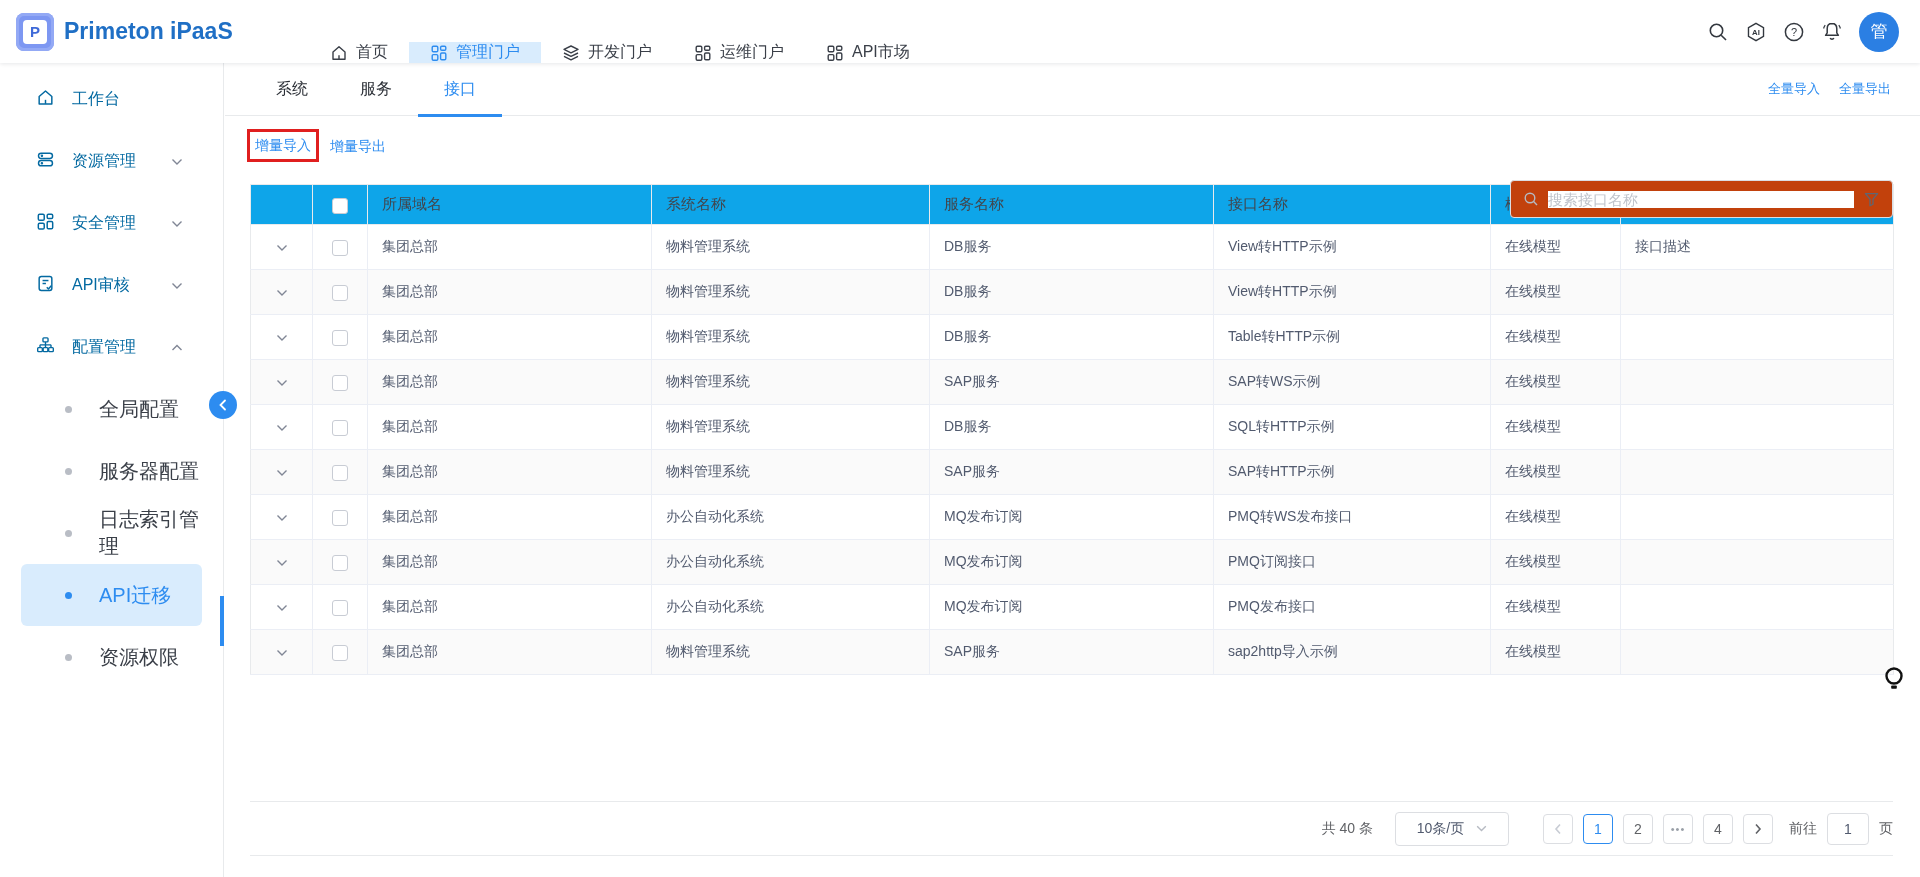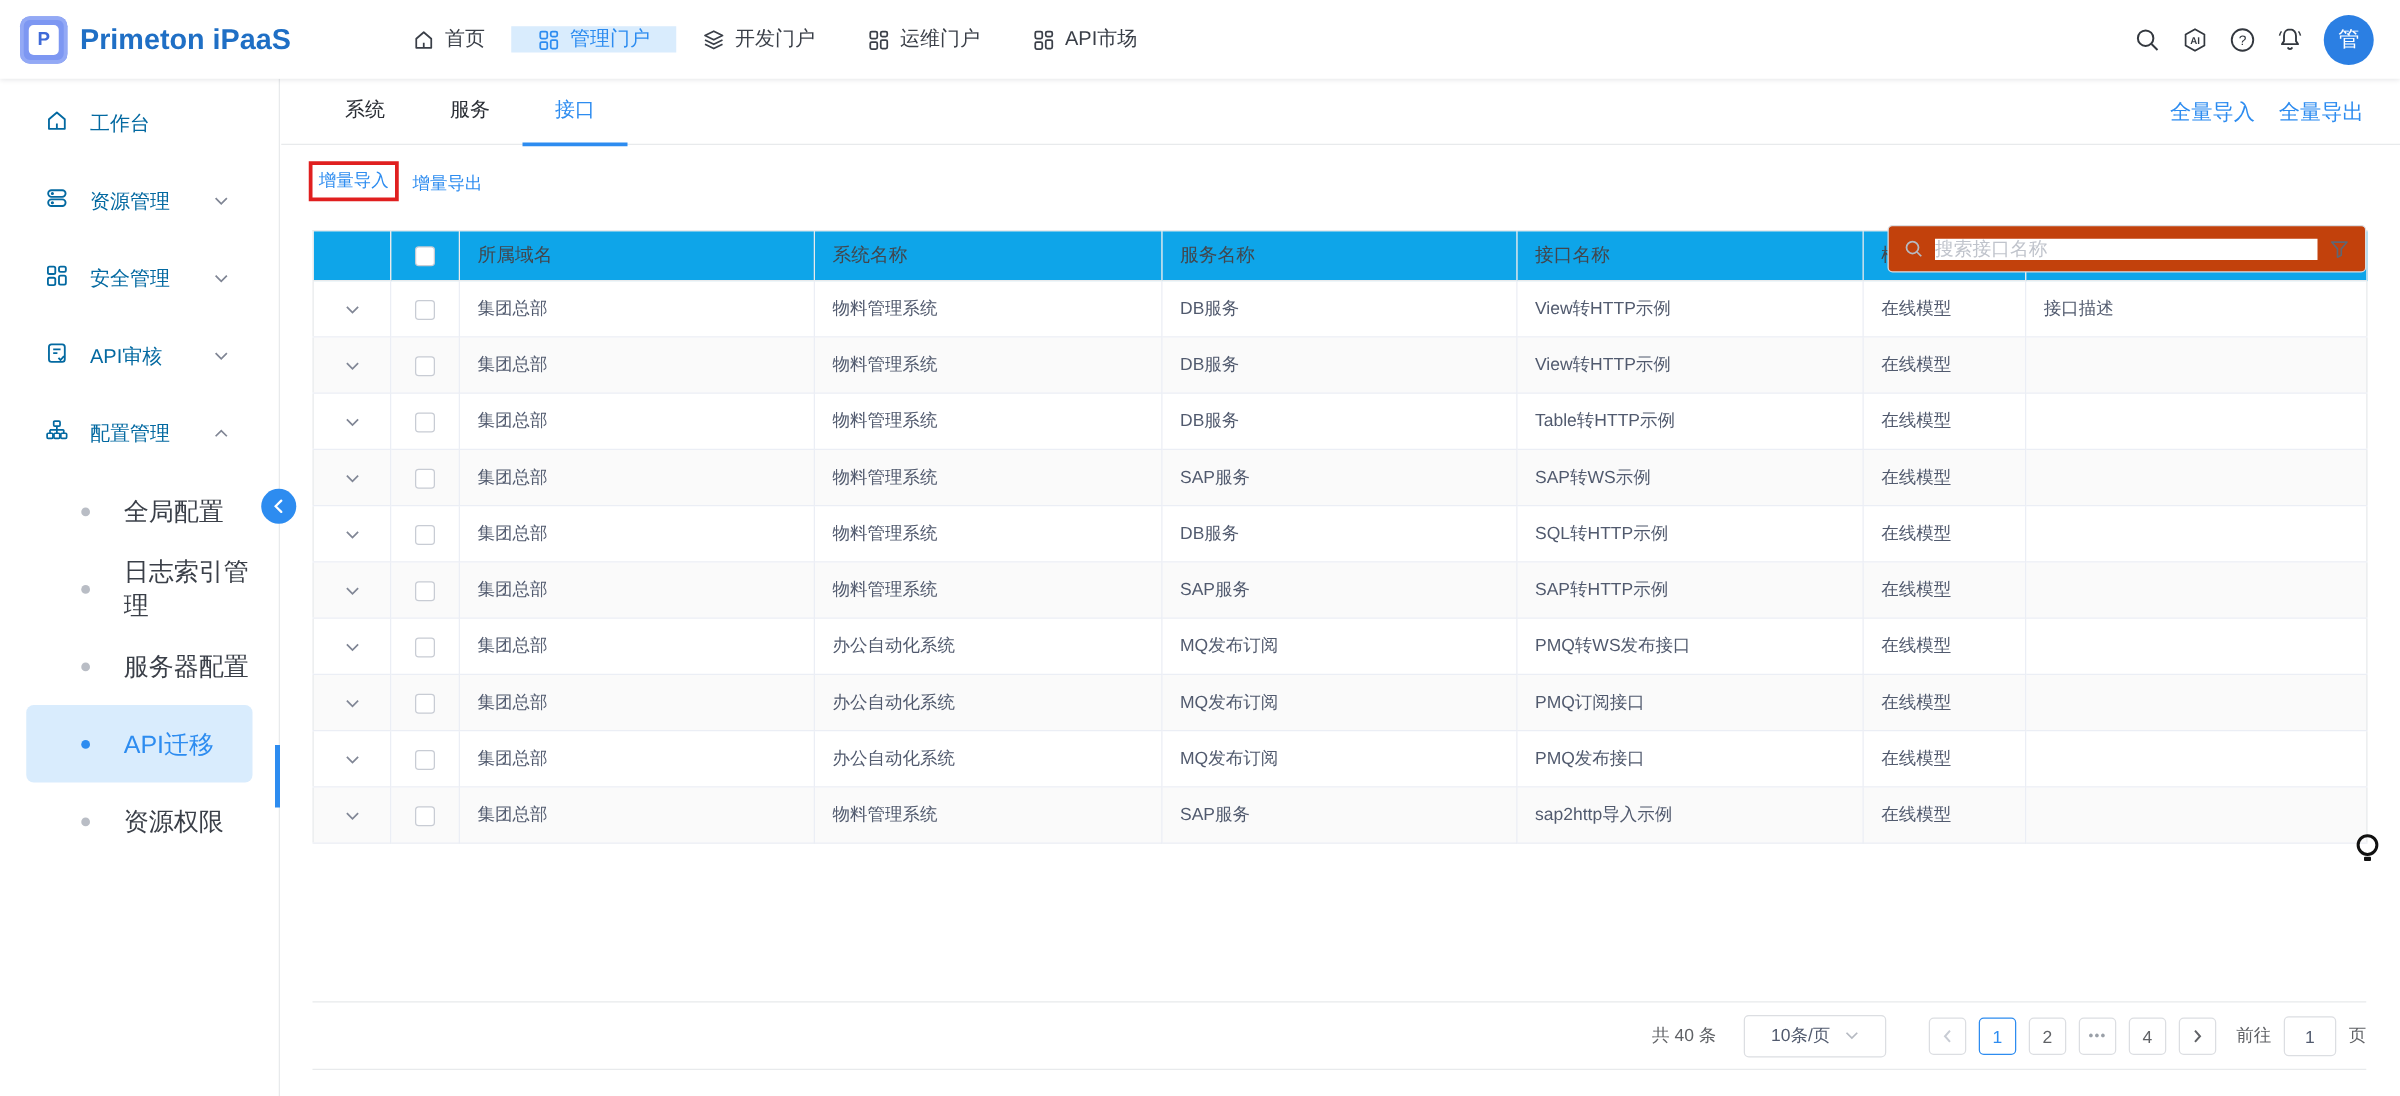--- a/index.html
+++ b/index.html
@@ -9,21 +9,21 @@
   
   .header { position:absolute; top:0; left:0; width:1920px; height:63px; background:#fff;
             box-shadow:0 1px 4px rgba(0,21,41,.10); z-index:30; display:flex; align-items:center; }
   .logo-area { width:224px; height:63px; display:flex; align-items:center; padding-left:16px; gap:10px; }
   .logo-cube { width:38px; height:38px; border-radius:8px; background:#7d97f2; position:relative; flex:0 0 auto;
                box-shadow:inset 0 0 0 3px #93a9f5; }
   .logo-inner { position:absolute; left:7px; top:7px; width:24px; height:24px; background:#fff; border-radius:4px;
                 display:flex; align-items:center; justify-content:center; font-weight:bold; font-size:15px; color:#3f6ad8; }
   .logo-text { font-size:23px; font-weight:bold; color:#1f6fc5; letter-spacing:0; white-space:nowrap; }
 
-  .topnav { display:flex; align-items:center; height:63px; margin-left:85px; }
+  .topnav { display:flex; align-items:flex-end; height:63px; margin-left:85px; }
   .nav-item { display:flex; align-items:center; gap:8px; padding:0 21px; font-size:16px; color:#3a3f48; cursor:pointer; }
   .nav-item svg { display:block; }
   .nav-item.active { background:#d9ecfd; color:#2d8cf0; }
 
   .header-right { margin-left:auto; display:flex; align-items:center; gap:16px; padding-right:21px; color:#33383f; }
   .hicon { width:22px; height:22px; display:flex; align-items:center; justify-content:center; cursor:pointer; }
   .avatar { width:40px; height:40px; border-radius:50%; background:#2b7fe3; color:#fff; font-size:17px;
             display:flex; align-items:center; justify-content:center; cursor:pointer; }
 
   
@@ -43,21 +43,21 @@
                   cursor:pointer; z-index:25; }
 
   
   .main { position:absolute; top:63px; left:225px; width:1695px; height:814px; background:#fff; }
 
   .tabbar { height:53px; border-bottom:1px solid #e8eaec; display:flex; align-items:center; padding-left:25px; }
   .tab { padding:0 26px; height:53px; line-height:51px; font-size:16px; color:#2b2f36; cursor:pointer; position:relative; }
   .tab.active { color:#2d8cf0; }
   .tab.active::after { content:""; position:absolute; left:0; right:0; bottom:-1px; height:3px; background:#2d8cf0; }
   .corner-links { margin-left:auto; padding-right:29px; display:flex; gap:19px; }
-  .corner-links a { font-size:17px; color:#2d8cf0; text-decoration:none; cursor:pointer; }
+  .corner-links a { font-size:13px; color:#2d8cf0; text-decoration:none; cursor:pointer; }
 
   .toolbar { position:relative; height:68px; }
   .annotated { position:absolute; left:22px; top:13px; border:3px solid #e01f1f; padding:4px 5px; }
   .blue-link { font-size:14px; color:#2d8cf0; text-decoration:none; cursor:pointer; white-space:nowrap; }
   .incr-export { position:absolute; left:105px; top:22px; }
   .searchbox { position:absolute; right:27px; top:64px; width:383px; height:38px; border:1px solid #dcdee2;
                border-radius:4px; display:flex; align-items:center; padding:0 12px; gap:9px; background:#c2410c; }
   .searchbox input { border:none; outline:none; flex:1; font-size:15px; color:#515a6e;
                      font-family:"Liberation Sans","DejaVu Sans",sans-serif; }
   .searchbox input::placeholder { color:#c0c4cc; }
@@ -251,25 +251,25 @@
           <polyline points="1.5,6 6,1.5 10.5,6"></polyline>
         </svg></span>
   </div>
 
   <div class="side-sub">
     <span class="dot"></span>
     <span>全局配置</span>
   </div>
   <div class="side-sub">
     <span class="dot"></span>
-    <span>日志索引管理</span>
+    <span>服务器配置</span>
   </div>
   <div class="side-sub">
     <span class="dot"></span>
-    <span>服务器配置</span>
+    <span>日志索引管理</span>
   </div>
   <div class="side-sub active">
     <span class="dot"></span>
     <span>API迁移</span>
   </div>
   <div class="side-sub">
     <span class="dot"></span>
     <span>资源权限</span>
   </div>
 

